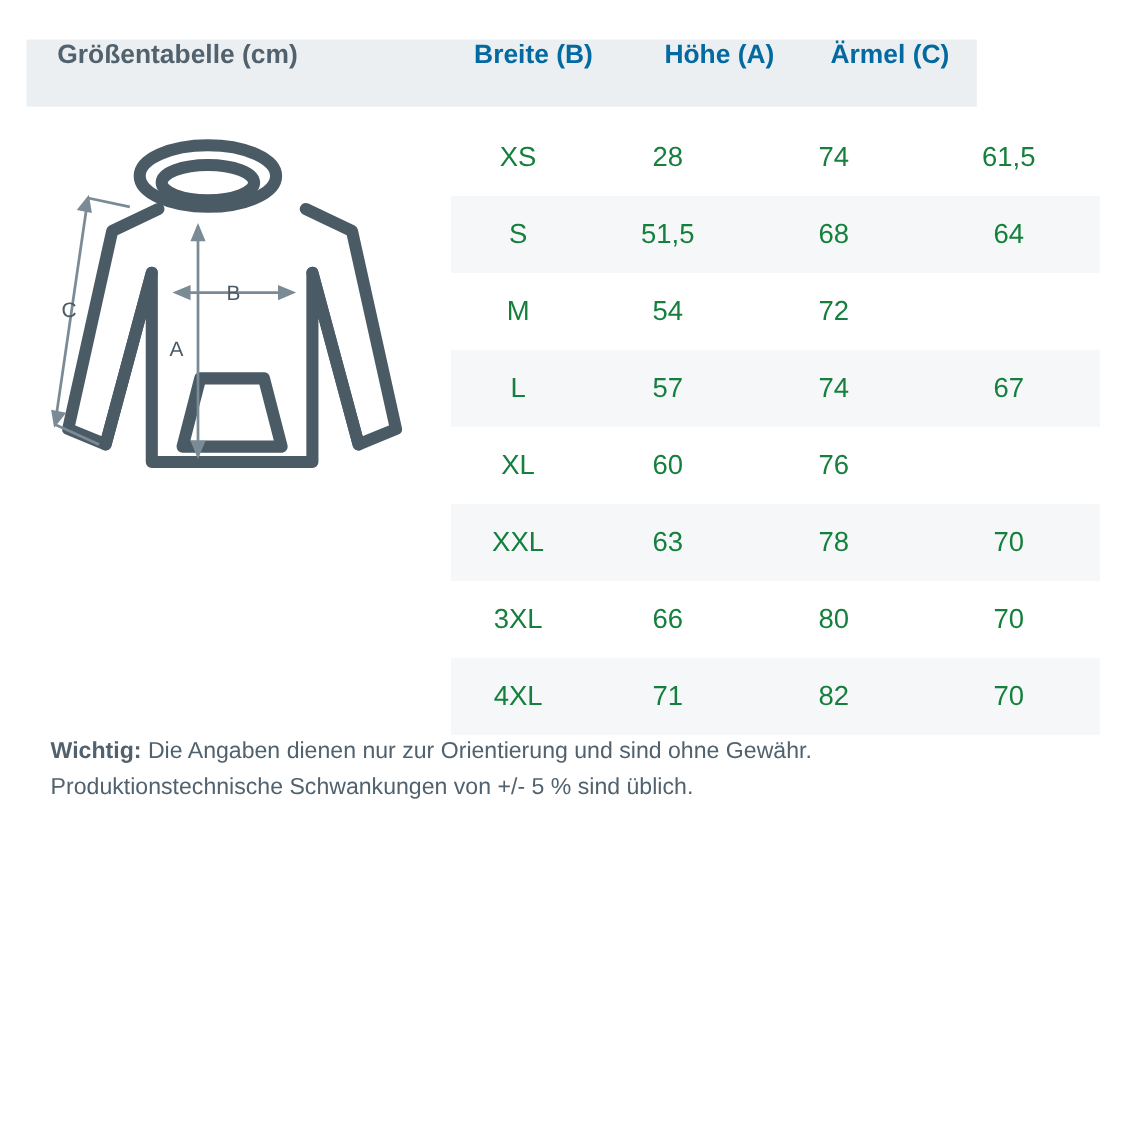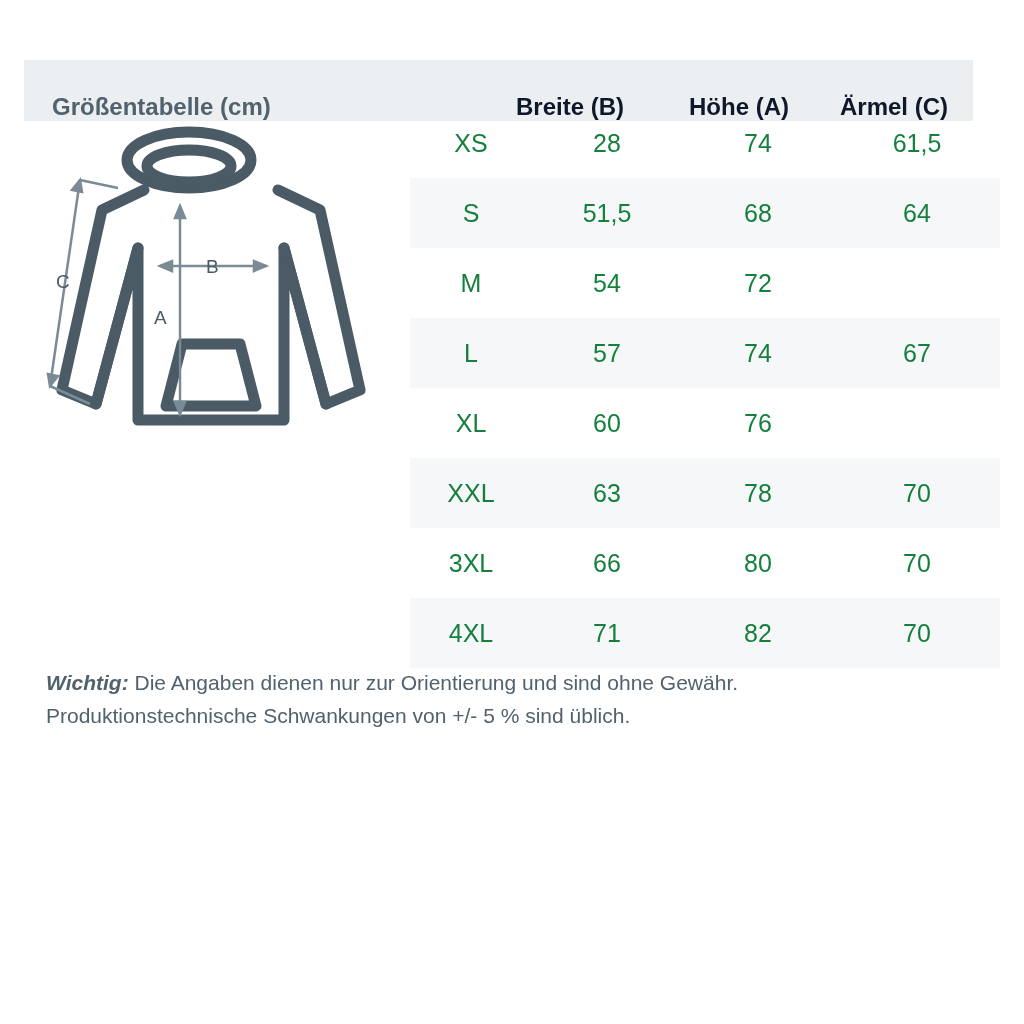--- a/index.html
+++ b/index.html
@@ -19,44 +19,43 @@
     width: 1024px;
     height: 1024px;
     background: #ffffff;
   }
 
   
   .header {
     position: absolute;
     left: 24px;
     top: 36px;
-    width: 949px;
+    width: 864px;
     height: 61px;
     background: #eceff1;
     display: flex;
-    align-items: flex-end;
-    margin-top: 24px;
+    align-items: flex-start;
   }
   .header-title {
     font-size: 24px;
     font-weight: bold;
     color: #51626e;
     padding-left: 28px;
     flex: 0 0 auto;
     white-space: nowrap;
   }
   .header-cols {
     margin-left: auto;
     display: flex;
     align-items: center;
   }
   .header-col {
     font-size: 24px;
     font-weight: bold;
-    color: #0f172a;
+    color: #0369a1;
     text-align: center;
     white-space: nowrap;
   }
   .hc-b { width: 186px; }
   .hc-a { width: 152px; }
   .hc-c { width: 158px; }
 
   
   .table {
     position: absolute;
@@ -86,21 +85,21 @@
   
   .note {
     position: absolute;
     left: 46px;
     top: 666px;
     width: 950px;
     font-size: 21px;
     line-height: 33px;
     color: #51626e;
   }
-  .note b { font-weight: bold; font-style: italic; }
+  .note b { font-weight: bold; }
 
   
   .illu {
     position: absolute;
     left: 34px;
     top: 118px;
     width: 376px;
     height: 340px;
   }
 </style>

